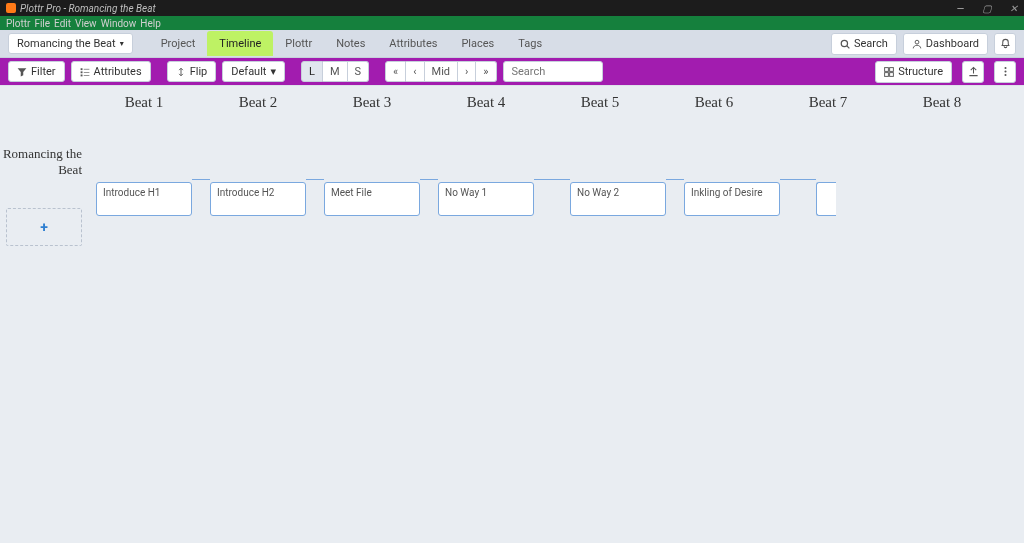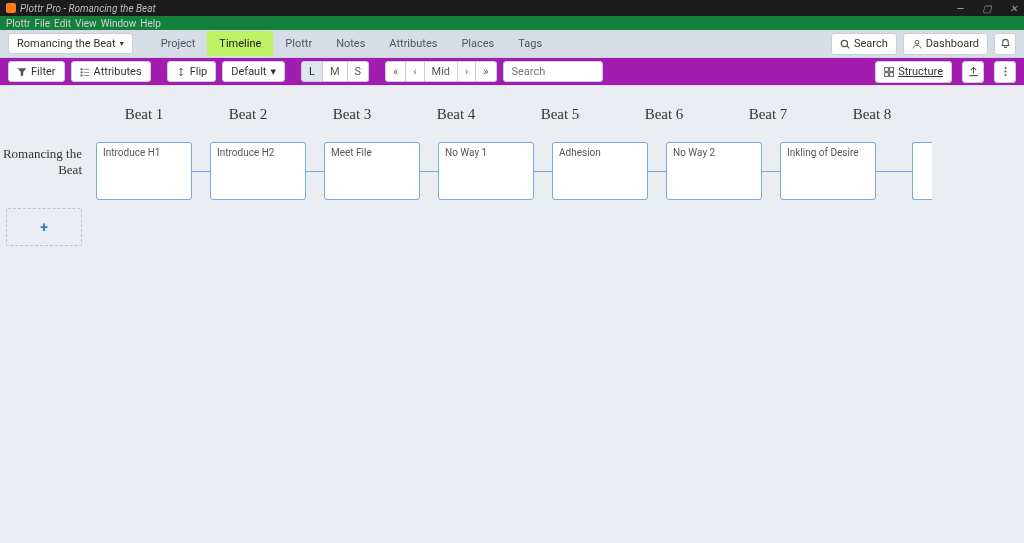--- a/index.html
+++ b/index.html
@@ -29,30 +29,30 @@
   
   .toolbar-row { background: #a21caf; height: 28px; display: flex; align-items: center; padding: 0 8px; gap: 6px; border-bottom: 1px solid #dde2ea; }
   .toolbar-row .sep { width: 4px; }
   .btn-group { display: flex; }
   .btn-group .btn-seg { background: #fff; border: 1px solid #c7cfdb; padding: 3px 7px; font-size: 11px; cursor: pointer; color: #555; }
   .btn-group .btn-seg:first-child { border-radius: 3px 0 0 3px; }
   .btn-group .btn-seg:last-child { border-radius: 0 3px 3px 0; }
   .btn-group .btn-seg:not(:first-child) { border-left: none; }
   .btn-group .btn-seg.active { background: #e1e6ee; color: #222; }
   .search-input { border: 1px solid #c7cfdb; border-radius: 3px; padding: 3px 8px; font-size: 11px; width: 100px; background: #fff; }
-  .toolbar-right { margin-left: auto; display: flex; gap: 10px; text-decoration: underline; }
+  .toolbar-right { margin-left: auto; display: flex; gap: 10px; }
 
   
   .timeline-viewport { position: relative; width: 100%; height: calc(543px - 16px - 14px - 28px - 28px); overflow: hidden; }
-  .beat-headers { position: absolute; top: 20px; left: 96px; display: flex; gap: 8px; }
+  .beat-headers { position: absolute; top: 8px; left: 96px; display: flex; gap: 18px; }
   .beat-head { width: 96px; text-align: center; font-family: Georgia, 'Times New Roman', serif; font-size: 15px; color: #333; }
   .plotline-label { position: absolute; top: 52px; left: 0; width: 86px; text-align: right; padding-right: 4px; font-family: Georgia, 'Times New Roman', serif; font-size: 13px; color: #333; line-height: 1.2; padding-top: 8px; }
   .cards-row { position: absolute; top: 56px; left: 96px; display: flex; align-items: center; }
   .conn { width: 18px; height: 0; border-top: 1px solid #7aa8df; }
-  .card { width: 96px; height: 58px; background: #fff; border: 1px solid #7aa8df; border-radius: 3px; padding: 4px 6px; font-size: 10px; color: #555; cursor: pointer; }
+  .card { width: 96px; height: 34px; background: #fff; border: 1px solid #7aa8df; border-radius: 3px; padding: 4px 6px; font-size: 10px; color: #555; cursor: pointer; margin-top: 40px; }
   .card.partial { width: 20px; border-right: none; border-radius: 3px 0 0 3px; }
   .add-row { position: absolute; top: 122px; left: 6px; width: 76px; height: 38px; border: 1px dashed #b9c2cf; border-radius: 2px; display: flex; align-items: center; justify-content: center; cursor: pointer; }
   .add-row .plus { color: #2f7fd1; font-size: 14px; font-weight: bold; }
 </style>
 </head>
 <body>
 
 <div class="title-bar">
   <div class="logo"></div>
   <span>Plottr Pro - Romancing the Beat</span>
@@ -195,21 +195,20 @@
 
   <div class="cards-row">
     <div class="card">Introduce H1</div>
       <div class="conn"></div>
     <div class="card">Introduce H2</div>
       <div class="conn"></div>
     <div class="card">Meet File</div>
       <div class="conn"></div>
     <div class="card">No Way 1</div>
       <div class="conn"></div>
-    <div class="card">Adhesion</div>
       <div class="conn"></div>
     <div class="card">No Way 2</div>
       <div class="conn"></div>
     <div class="card">Inkling of Desire</div>
       <div class="conn"></div>
       <div class="conn"></div>
     <div class="card partial"></div>
   </div>
 
   <div class="add-row">

